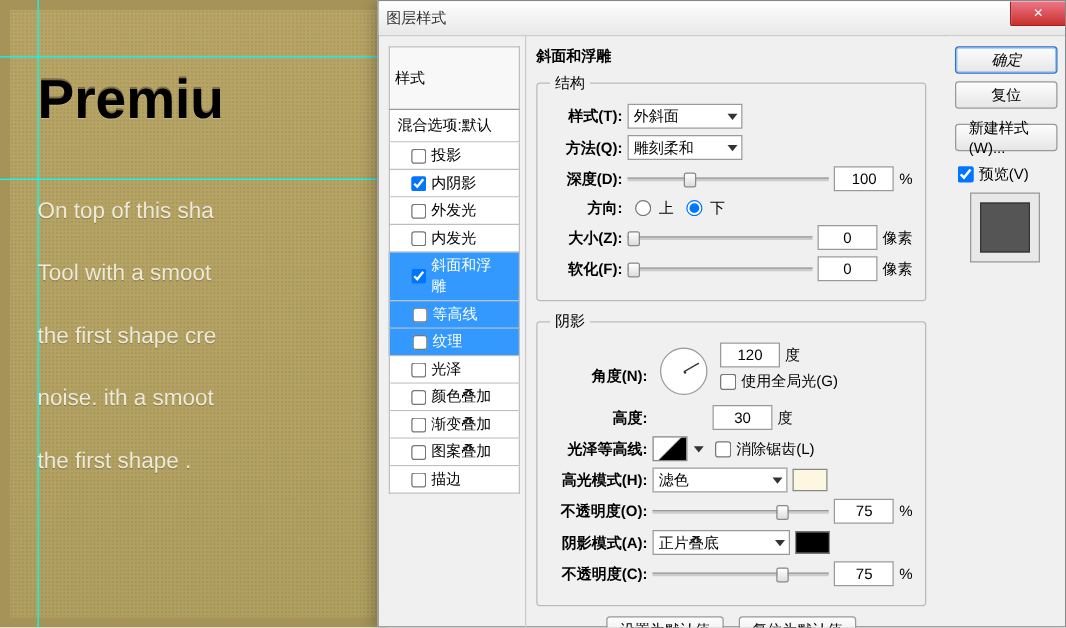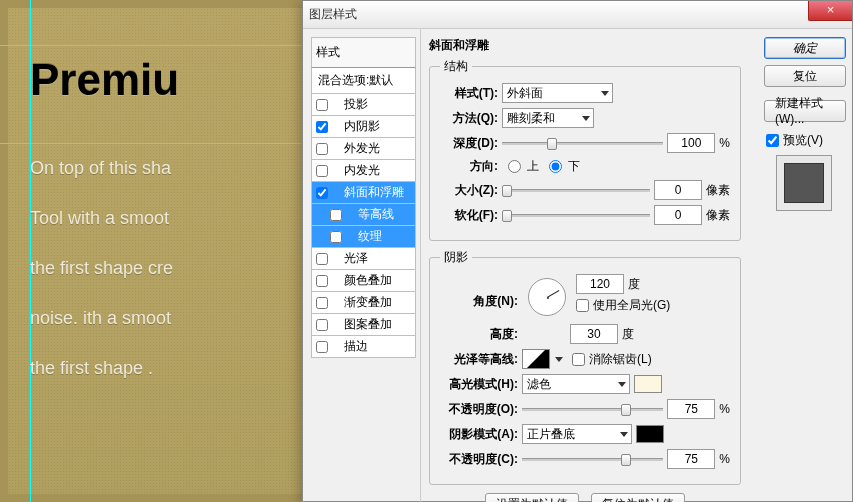--- a/index.html
+++ b/index.html
@@ -20,23 +20,23 @@
 
 .dialog { position: absolute; left: 302px; top: 0; width: 551px; height: 502px; background: #f0f0f0; border: 1px solid #888; box-shadow: -2px 2px 12px rgba(0,0,0,0.3); }
 .titlebar { height: 28px; background: linear-gradient(#fefefe, #e8e8e8); border-bottom: 1px solid #ccc; display: flex; align-items: center; padding: 0 6px; position: relative; }
 .titlebar .title { font-size: 12px; color: #333; }
 .close-btn { position: absolute; right: 0; top: 0; width: 44px; height: 20px; background: linear-gradient(#e78, #c9302c); color: #fff; font-size: 13px; text-align: center; line-height: 17px; border: 1px solid #a02020; border-top: none; border-right: none; border-radius: 0 0 0 2px; }
 
 .dialog-body { display: flex; height: 474px; }
 
 
 .styles-col { width: 118px; border-right: 1px solid #ccc; padding: 8px 4px 4px 8px; }
-.styles-header { font-size: 12px; padding: 6px 4px; border: 1px solid #bfbfbf; border-bottom: 1px solid #999; background: #f8f8f8; }
+.styles-header { font-size: 12px; padding: 16px 4px; border: 1px solid #bfbfbf; border-bottom: 1px solid #999; background: #f8f8f8; }
 .blend-header { font-size: 12px; padding: 4px 6px; border: 1px solid #bfbfbf; border-top: none; background: #fff; }
-.style-item { display: flex; align-items: center; font-size: 12px; padding: 2px 4px; border: 1px solid #bfbfbf; border-top: none; background: #fff; gap: 16px; }
+.style-item { display: flex; align-items: center; font-size: 12px; padding: 2px 17px; border: 1px solid #bfbfbf; border-top: none; background: #fff; gap: 4px; }
 .style-item.selected { background: #3399ff; color: #fff; }
 .style-item.sub { padding-left: 18px; }
 .style-item input[type=checkbox] { width: 12px; height: 12px; }
 
 
 .settings-col { flex: 1; padding: 8px 8px 4px 8px; overflow: hidden; }
 .section-title { font-size: 12px; font-weight: 700; margin-bottom: 4px; }
 fieldset { border: 1px solid #bbb; border-radius: 3px; padding: 8px 10px 10px 10px; margin-bottom: 8px; }
 legend { font-size: 12px; padding: 0 4px; }
 .row { display: flex; align-items: center; font-size: 12px; margin-bottom: 5px; gap: 4px; }
@@ -151,21 +151,21 @@
         </div>
     </div>
 
     <div class="settings-col" style="width:328px; flex:0 0 328px;">
       <div class="section-title">斜面和浮雕</div>
 
       <fieldset>
         <legend>结构</legend>
         <div class="row">
             <label>样式(T):</label>
-          <div class="sel" style="width:111px">
+          <div class="sel" style="width:92px">
               <span>外斜面</span>
             </div>
           </div>
         <div class="row">
             <label>方法(Q):</label>
           <div class="sel" style="width:92px">
               <span>雕刻柔和</span>
             </div>
           </div>
         <div class="row">

